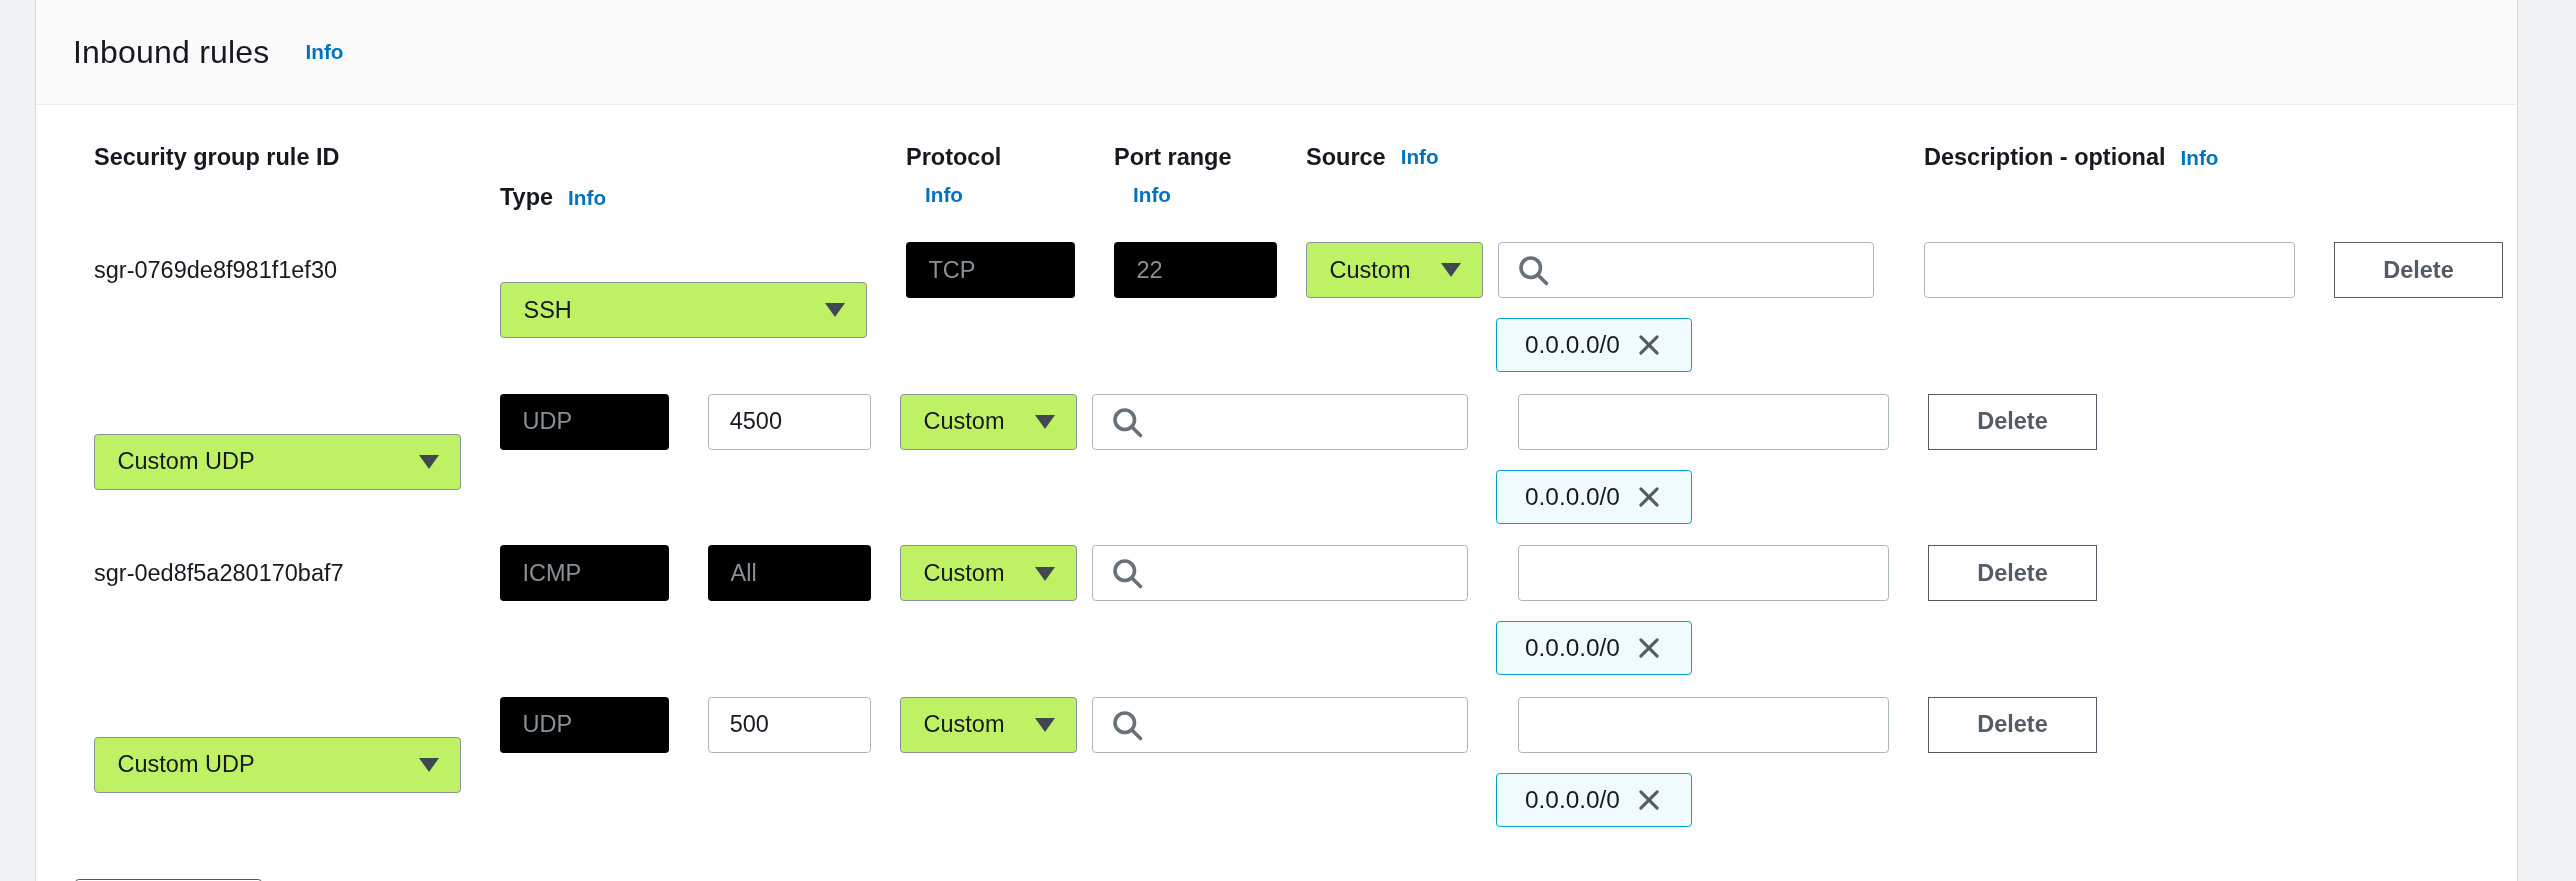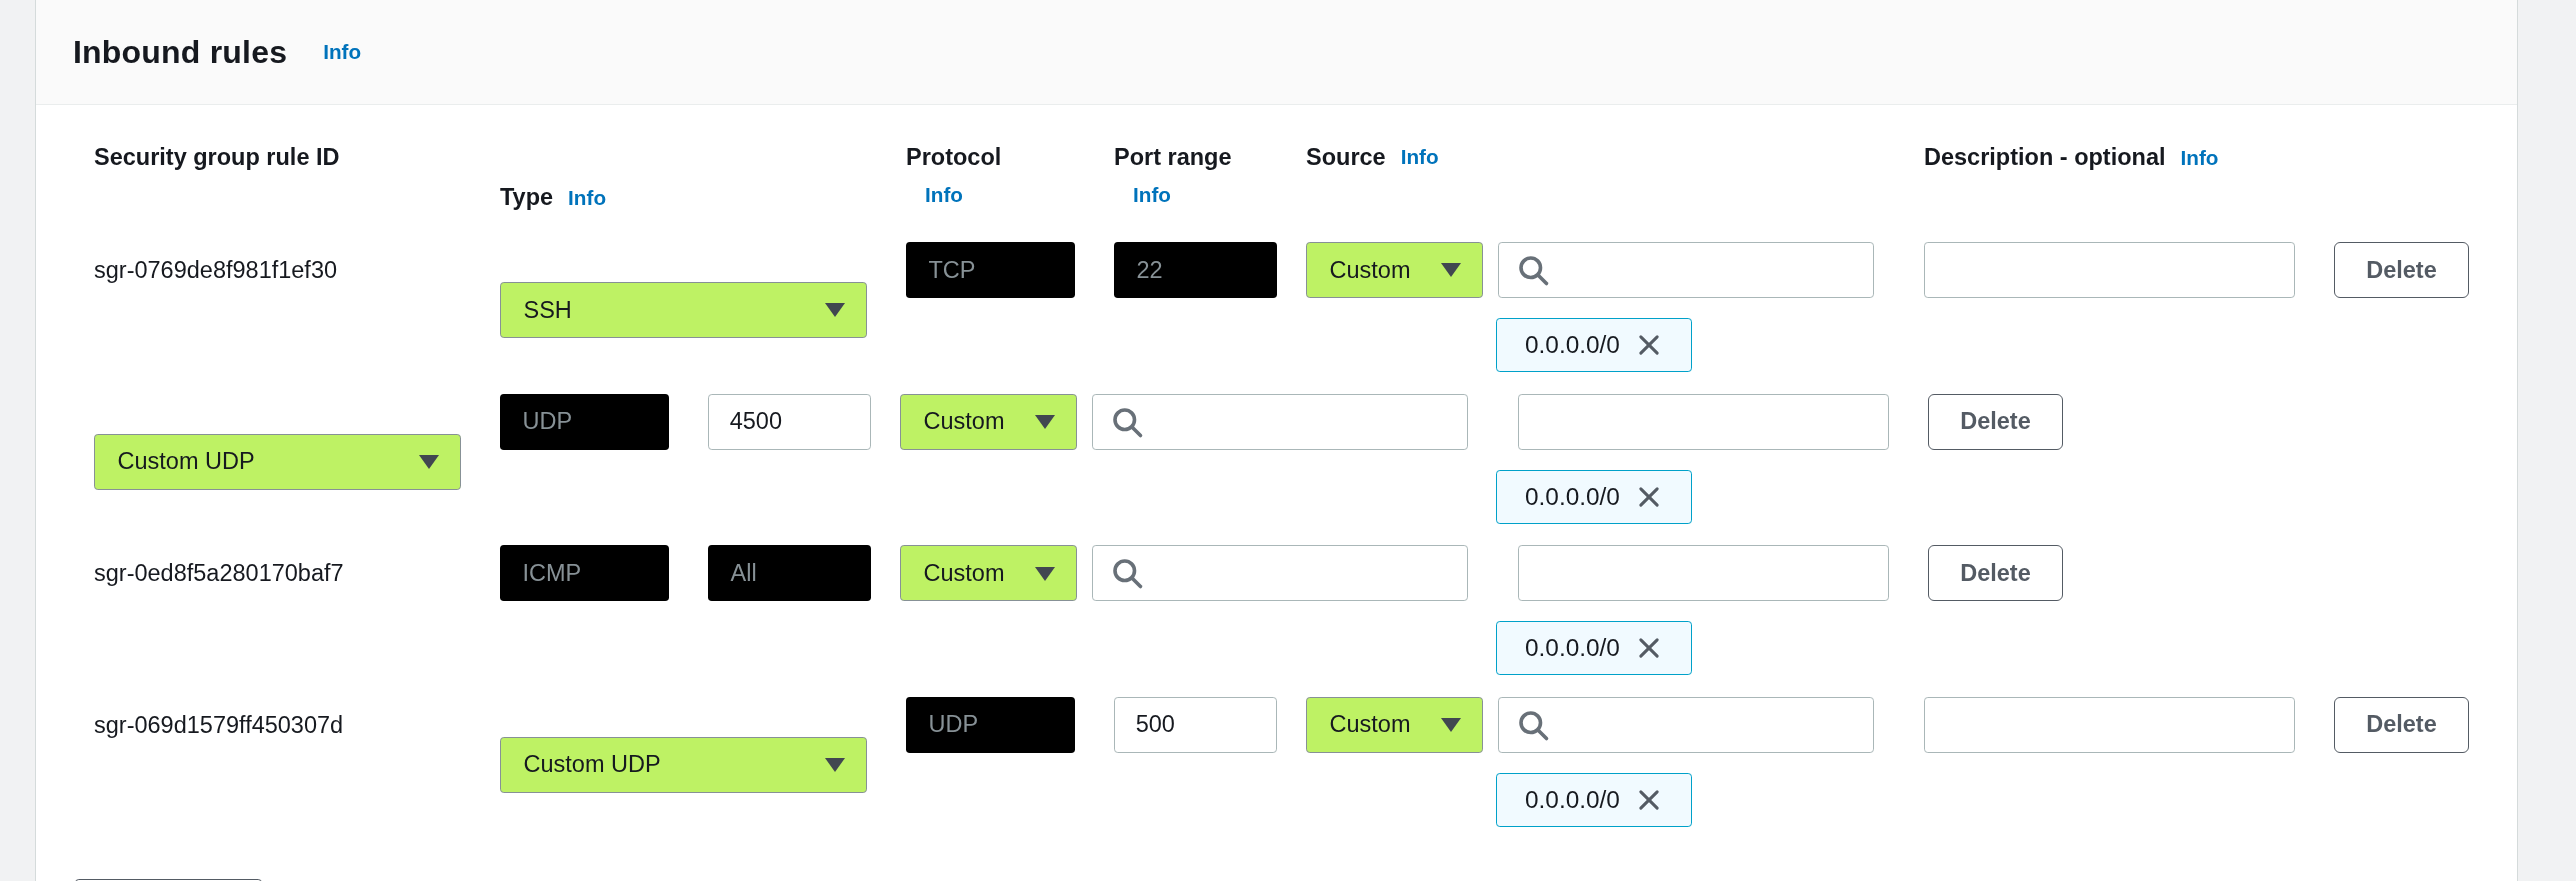--- a/index.html
+++ b/index.html
@@ -21,21 +21,21 @@
   .card-header {
     height: 105px;
     background: #fafafa;
     border-bottom: 1.9px solid #eaeded;
     display: flex;
     align-items: center;
     padding-left: 37px;
   }
   .card-title {
     font-size: 32px;
-    font-weight: 700;
+    font-weight: 400;
     color: #16191f;
     letter-spacing: 0.2px;
   }
   .info-link {
     font-size: 20.7px;
     font-weight: 700;
     color: #0073bb;
     cursor: pointer;
     white-space: nowrap;
   }
@@ -116,24 +116,24 @@
   }
   .search-box .text-input { padding-left: 68px; }
   .search-icon {
     position: absolute;
     left: 17px; top: 50%;
     transform: translateY(-50%);
     width: 36px; height: 36px;
     pointer-events: none;
   }
   .delete-btn {
-    width: 135px; height: 56px;
+    width: 169px; height: 56px;
     background: #fff;
     border: 1.9px solid #545b64;
-    border-radius: 6px;
+    border-radius: 0;
     font-size: 23.5px;
     font-weight: 700;
     color: #545b64;
     font-family: "Liberation Sans", sans-serif;
     cursor: pointer;
   }
   .token-row { margin-top: 20px; margin-left: 1402px; height: 54px; }
   .token {
     display: inline-flex;
     align-items: center;
@@ -341,23 +341,20 @@
         <svg class="token-dismiss" viewBox="0 0 24 24" fill="none">
           <line x1="5" y1="5" x2="19" y2="19" stroke="#545b64" stroke-width="2.6" stroke-linecap="round"></line>
           <line x1="19" y1="5" x2="5" y2="19" stroke="#545b64" stroke-width="2.6" stroke-linecap="round"></line>
         </svg>
       </span>
     </div>
   </div>
 
   <div class="rule-row">
     <div class="row-controls">
-      <div class="cell-id">
-        <span class="rule-id">sgr-069d1579ff450307d</span>
-      </div>
       <div class="cell-type">
         <div class="select">
           <span>Custom UDP</span>
           <span class="caret"></span>
         </div>
       </div>
       <div class="cell-protocol">
         <div class="chip">
           <span>UDP</span>
         </div>

